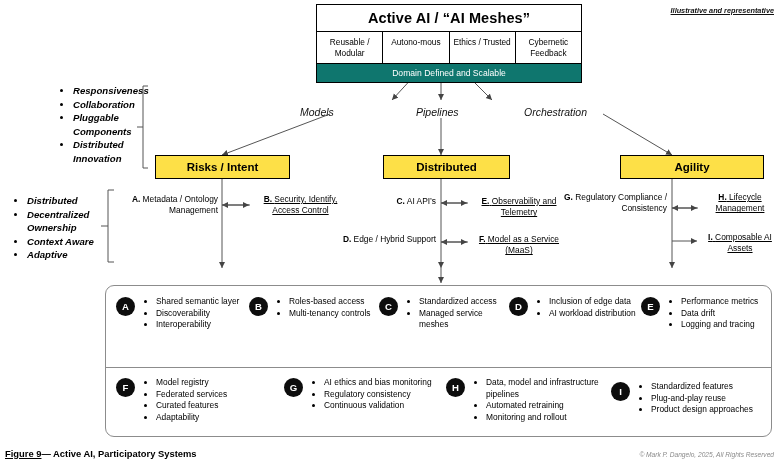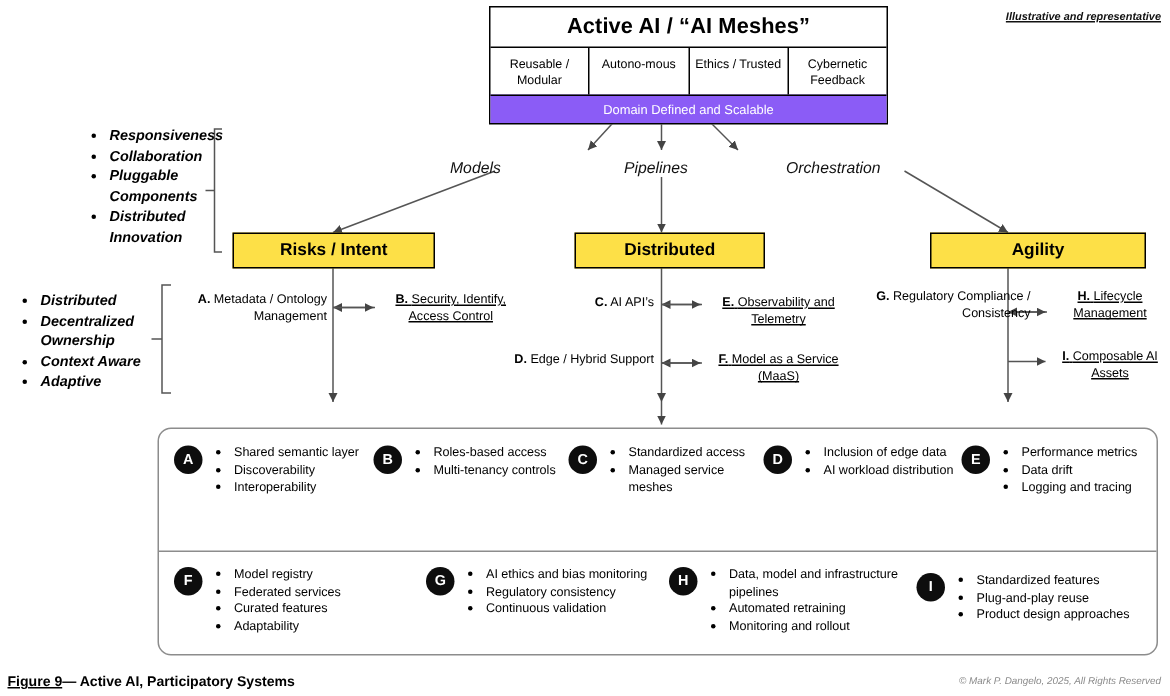--- a/index.html
+++ b/index.html
@@ -5,33 +5,33 @@
   html,body{margin:0;padding:0;}
   body{
     width:780px;height:464px;background:#ffffff;
     font-family:"Liberation Sans", sans-serif;
     color:#000;overflow:hidden;position:relative;
   }
   #root{position:absolute;left:0;top:0;width:780px;height:464px;}
   .abs{position:absolute;}
 
   
-  #header{left:326px;top:4px;width:266px;border:1.4px solid #000;box-sizing:border-box;background:#fff;}
+  #header{left:316px;top:4px;width:266px;border:1.4px solid #000;box-sizing:border-box;background:#fff;}
   #header .title{
     text-align:center;font-weight:bold;font-size:14.5px;padding:5px 0 5px;
     border-bottom:1.2px solid #000;letter-spacing:.1px;
   }
   #header .cols{display:flex;}
   #header .cols .col{
     flex:1;text-align:center;font-size:8.3px;line-height:10.5px;
     padding:5px 1px 5px;border-right:1px solid #000;
   }
   #header .cols .col:last-child{border-right:none;}
   #header .band{
-    background:#8b5cf6;color:#fff;text-align:center;font-size:8.6px;
+    background:#0f766e;color:#fff;text-align:center;font-size:8.6px;
     padding:4px 0 4px;border-top:1.2px solid #000;
   }
 
   #illustrative{
     right:6px;top:6px;font-size:7.3px;font-style:italic;font-weight:bold;
     text-decoration:underline;color:#111;
   }
 
   
   .branch-label{font-style:italic;font-size:10.5px;color:#111;}
@@ -184,21 +184,21 @@
     <span>Edge / Hybrid Support</span>
   </div>
   <div class="abs cap l" style="left:472px;top:196px;width:94px;">
     <b>E.</b>
     <span>Observability and Telemetry</span>
   </div>
   <div class="abs cap l" style="left:472px;top:234px;width:94px;">
     <b>F.</b>
     <span>Model as a Service (MaaS)</span>
   </div>
-  <div class="abs cap r" style="left:582px;top:192px;width:105px;">
+  <div class="abs cap r" style="left:562px;top:192px;width:105px;">
     <b>G.</b>
     <span>Regulatory Compliance / Consistency</span>
   </div>
   <div class="abs cap l" style="left:701px;top:192px;width:78px;">
     <b>H.</b>
     <span>Lifecycle Management</span>
   </div>
   <div class="abs cap l" style="left:701px;top:232px;width:78px;">
     <b>I.</b>
     <span>Composable AI Assets</span>

